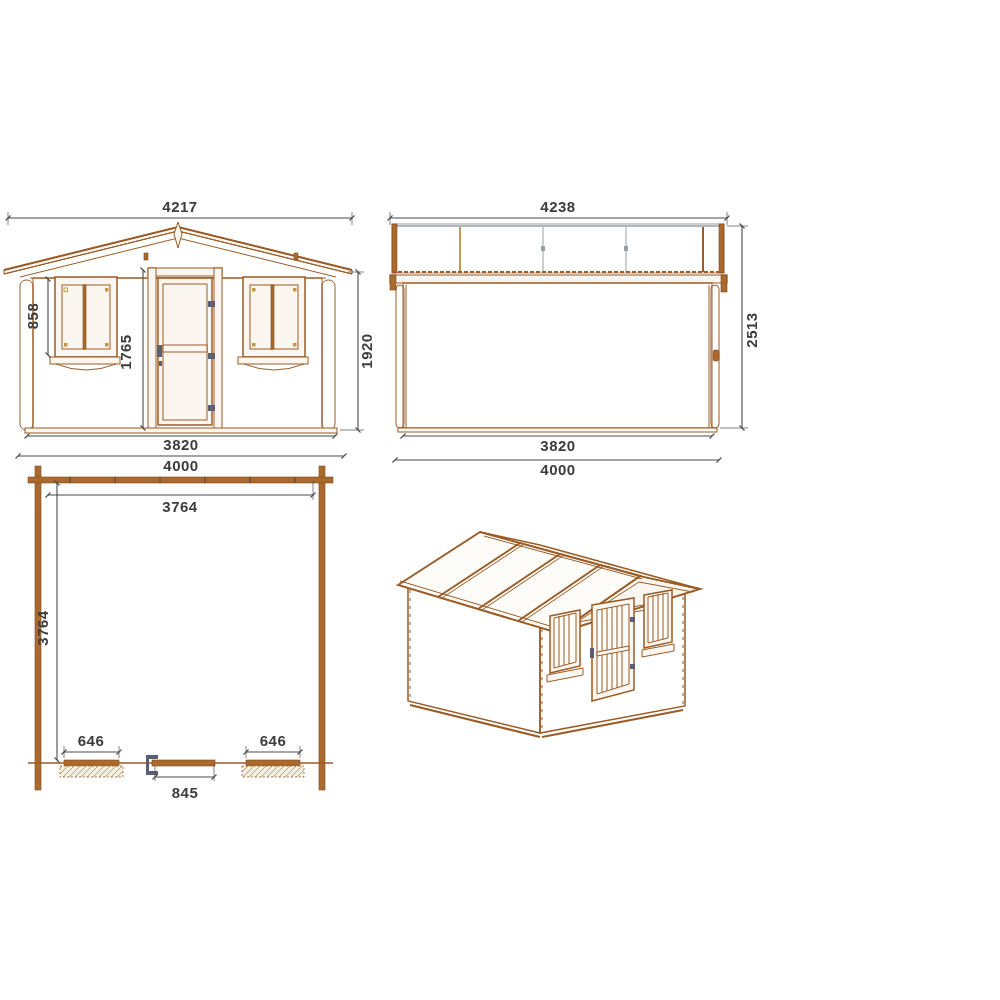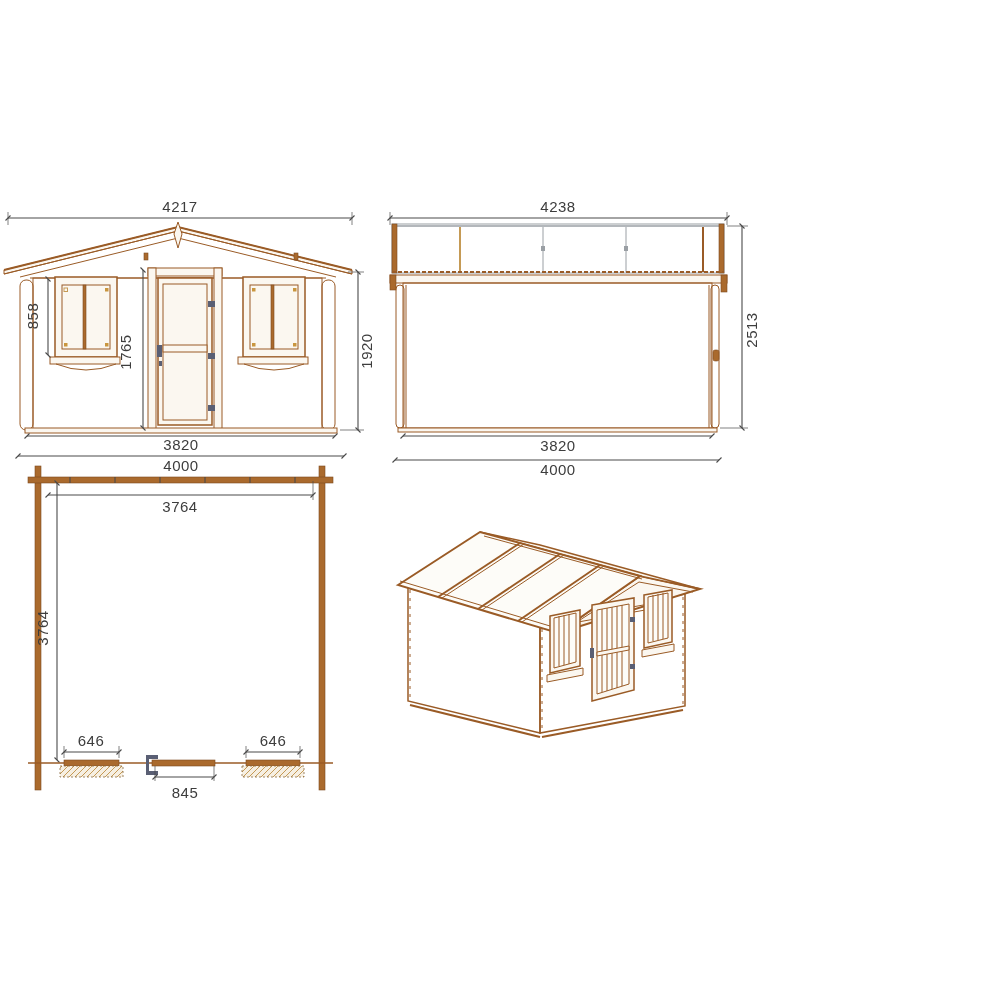--- a/index.html
+++ b/index.html
@@ -1,17 +1,17 @@
 <!DOCTYPE html>
 <html style="--background: #ffffff; --wood-line: #9a5b26; --wood-dark: #7d4a1e; --wood-fill: #fbf7f0; --wood-solid: #aa6a2d; --tan-line: #c59a55; --dim-line: #4a4a4a; --dim-text: #3d3d3d; --hardware: #5a5f74; --roof-gray: #9a9fa4;"><head>
 <meta charset="utf-8">
 <style>
   html,body{margin:0;padding:0;background:#fff;}
   .canvas{position:relative;width:1000px;height:1000px;background:var(--background,#ffffff);overflow:hidden;
-          font-family:"Liberation Sans",sans-serif;}
+          font-family:"Liberation Sans",sans-serif;font-weight:bold;}
   svg{position:absolute;left:0;top:0;}
   
   .ol  {stroke:var(--wood-line,#9a5b26);fill:none;stroke-width:1;}
   .ol15{stroke-width:1.5;}
   .ol2 {stroke-width:2;}
   .cf  {fill:var(--wood-fill,#fbf7f0);}
   .wf  {fill:#fdfcf8;}
   .sf  {fill:var(--wood-solid,#aa6a2d);stroke:var(--wood-dark,#7d4a1e);stroke-width:.6;}
   .dm  {stroke:var(--dim-line,#4a4a4a);stroke-width:1.1;fill:none;}
   .dmthin{stroke:var(--dim-line,#4a4a4a);stroke-width:.7;fill:none;}

